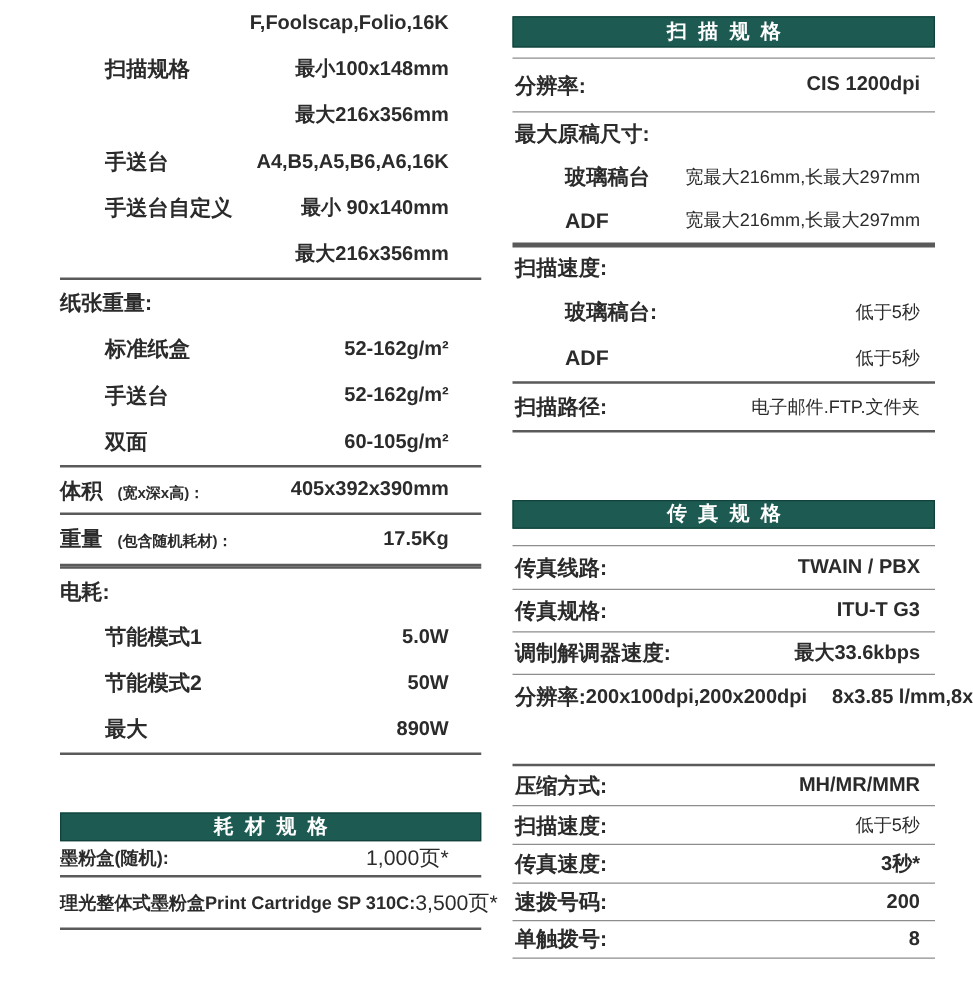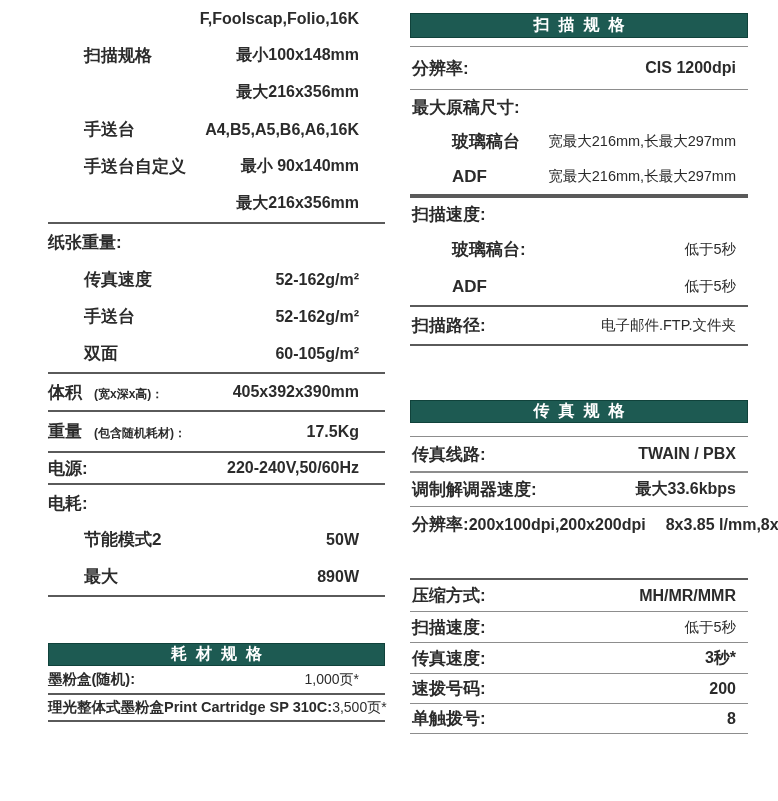--- a/index.html
+++ b/index.html
@@ -17,21 +17,21 @@
 
   .line { display:flex; justify-content:space-between; align-items:center; }
   .col-left  .line { padding-right:26px; }
   .col-right .line { padding-right:12px; padding-left:2px; }
 
   .lbl { font-weight:700; font-size:17px; white-space:nowrap; }
   .lbl-sm { font-weight:700; font-size:14.5px; white-space:nowrap; }
   .note { font-weight:700; font-size:12px;padding-left:12px; }
   .val { font-size:16px; white-space:nowrap;font-weight:bold; }
   .val-sm { font-size:14.5px; white-space:nowrap; }
-  .val-xs { font-size:14px; white-space:nowrap; }
+  .val-xs { font-size:17px; white-space:nowrap; }
 
   .ind  { padding-left:36px; }  
   .rind { padding-left:40px; }  
 
   .hr  { height:2px; background:#5a5a5a; }
   .hr1 { height:1px; background:#8d8d8d; }
 
   .secbar {
     height:23px;
     background:#1d5a52;
@@ -41,21 +41,21 @@
   .secbar span {
     color:#ffffff; font-weight:700; font-size:16px;
     letter-spacing:9px; margin-right:-9px; white-space:nowrap;
   }
   .barR { height:25px; }
 
   
   .h37{height:37px} .h36{height:36px} .h35{height:35px} .h34{height:34px}
   .h33{height:33px} .h42{height:42px} .h39{height:39px}
   .h31{height:31px} .h30{height:30px} .h29{height:29px} .h27{height:27px}
-  .h26{height:25px}
+  .h26{height:40px}
   .sp46{height:46px} .sp54{height:54px} .sp13m{margin-top:13px} .sp8{height:8px} .sp13{height:13px}
 
   .double { align-items:flex-start; }
   .double .lbl { line-height:36px; }
   .vstack { display:flex; align-items:flex-end;gap:20px; }
   .vstack .val { line-height:35px; }
 </style>
 </head>
 <body>
 
@@ -85,21 +85,21 @@
     <span class="lbl ind"></span>
     <span class="val">最大216x356mm</span>
   </div>
 
   <div class="hr"></div>
 
   <div class="line h37">
     <span class="lbl">纸张重量:</span>
   </div>
   <div class="line h37">
-    <span class="lbl ind">传真速度</span>
+    <span class="lbl ind">标准纸盒</span>
     <span class="val">52-162g/m²</span>
   </div>
   <div class="line h37">
     <span class="lbl ind">手送台</span>
     <span class="val">52-162g/m²</span>
   </div>
   <div class="line h37">
     <span class="lbl ind">双面</span>
     <span class="val">60-105g/m²</span>
   </div>
@@ -113,29 +113,29 @@
 
   <div class="hr"></div>
 
   <div class="line h39">
     <span><span class="lbl">重量</span><span class="note">(包含随机耗材)：</span></span>
     <span class="val">17.5Kg</span>
   </div>
 
   <div class="hr"></div>
 
-  <div class="line h30">
-    <span class="lbl">电源:</span>
-    <span class="val">220-240V,50/60Hz</span>
-  </div>
 
   <div class="hr"></div>
 
   <div class="line h36">
     <span class="lbl">电耗:</span>
+  </div>
+  <div class="line h37">
+    <span class="lbl ind">节能模式1</span>
+    <span class="val">5.0W</span>
   </div>
   <div class="line h37">
     <span class="lbl ind">节能模式2</span>
     <span class="val">50W</span>
   </div>
   <div class="line h37">
     <span class="lbl ind">最大</span>
     <span class="val">890W</span>
   </div>
 
@@ -213,20 +213,24 @@
   </div>
   <div class="sp13"></div>
   <div class="hr1"></div>
 
   <div class="line h34">
     <span class="lbl">传真线路:</span>
     <span class="val">TWAIN / PBX</span>
   </div>
   <div class="hr1"></div>
 
+  <div class="line h33">
+    <span class="lbl">传真规格:</span>
+    <span class="val">ITU-T G3</span>
+  </div>
   <div class="hr1"></div>
 
   <div class="line h33">
     <span class="lbl">调制解调器速度:</span>
     <span class="val">最大33.6kbps</span>
   </div>
   <div class="hr1"></div>
 
   <div class="line double" style="height:71px">
     <span class="lbl">分辨率:</span>

